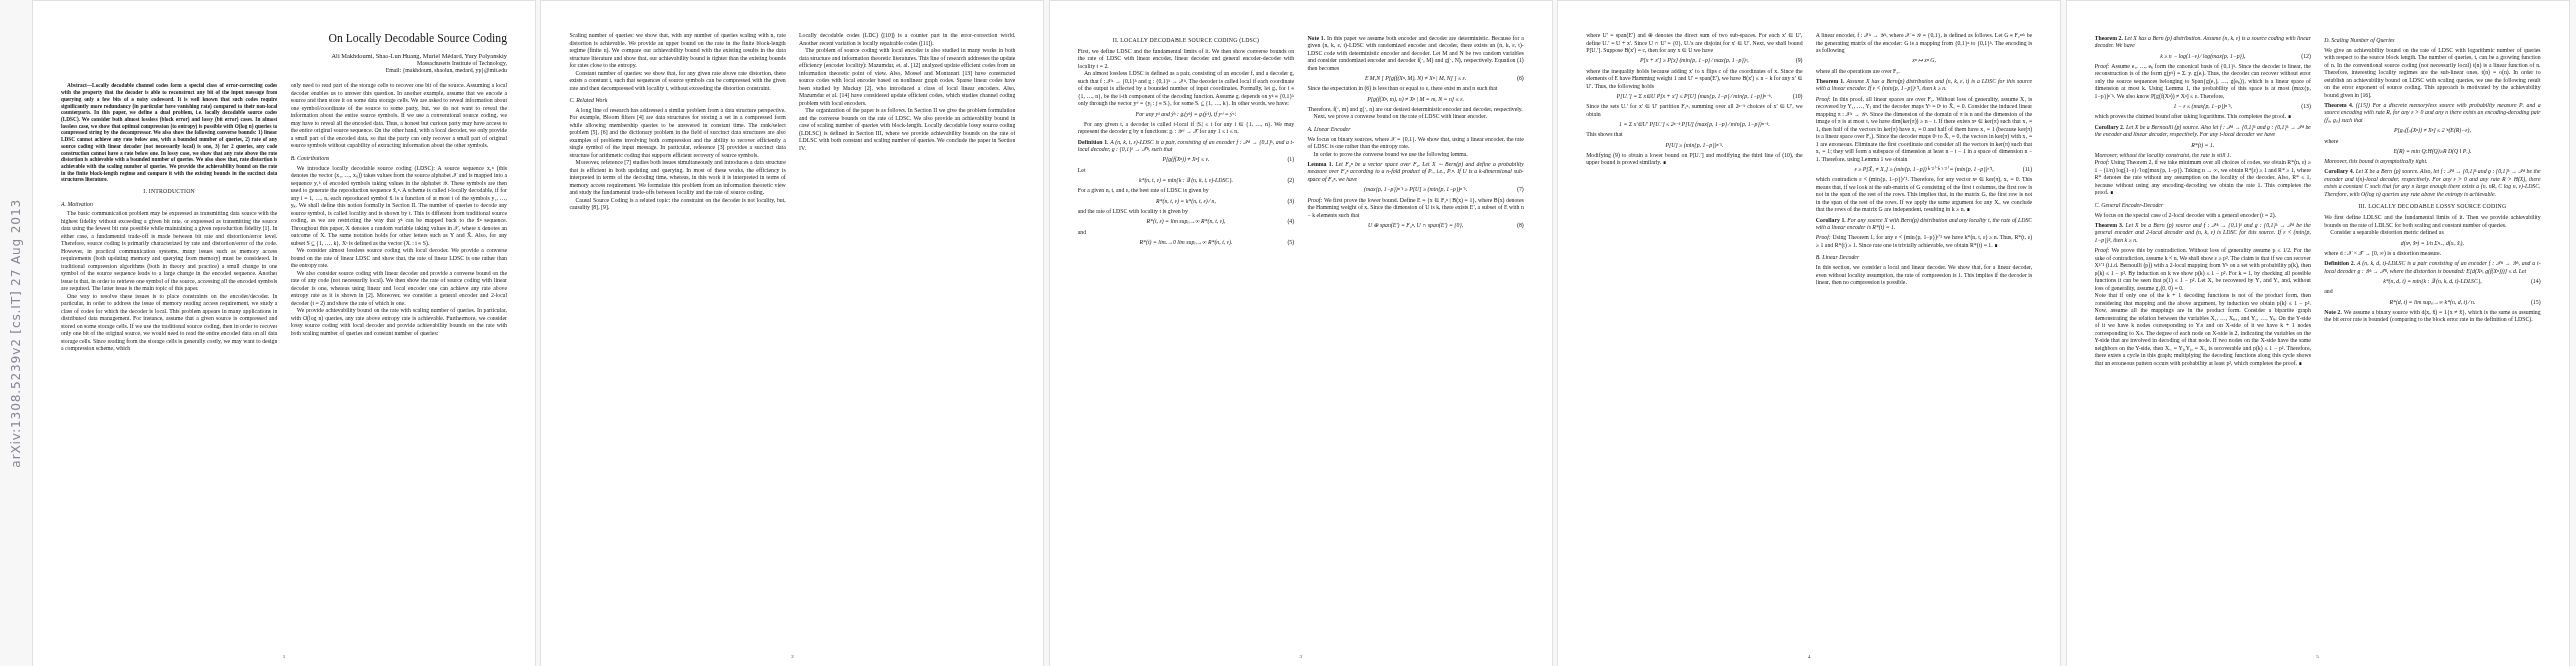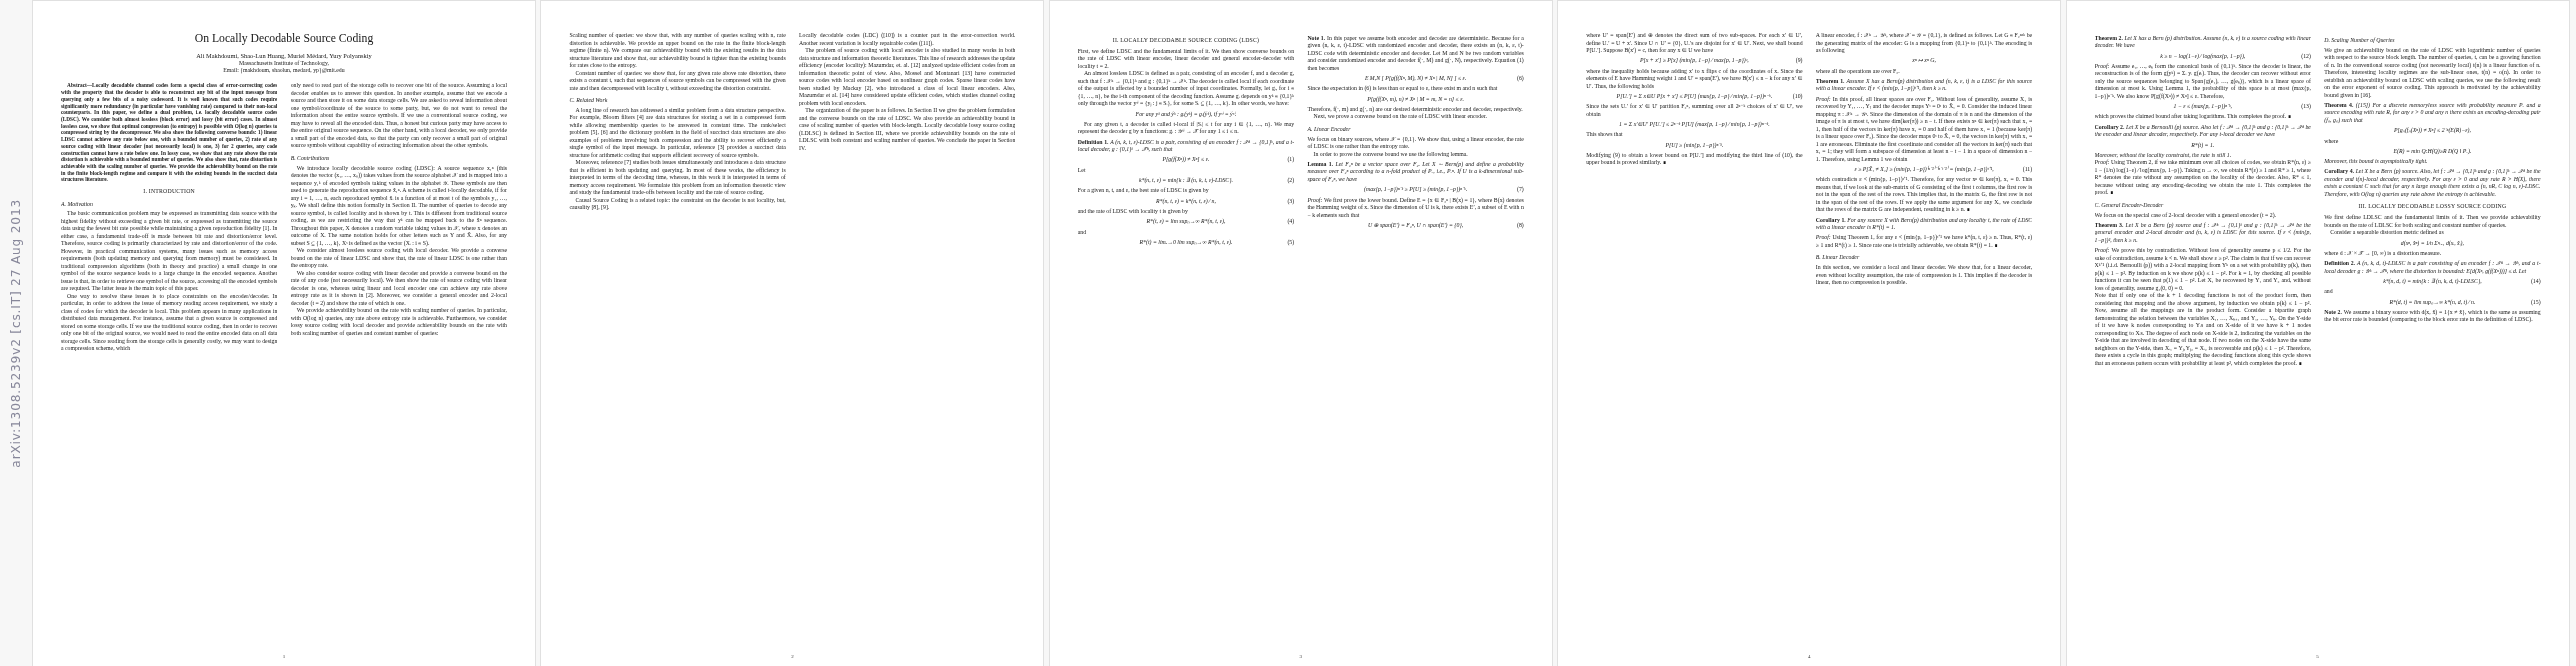--- a/index.html
+++ b/index.html
@@ -3,21 +3,21 @@
 <meta charset="utf-8">
 <style>
   *{margin:0;padding:0;box-sizing:border-box}
   html,body{width:2576px;height:667px;overflow:hidden}
   body{background:#f2f2f2;font-family:"Liberation Serif",serif;color:#161616}
   .stage{position:relative;width:2576px;height:667px;background:#f7f7f7}
   .arxiv-strip{position:absolute;left:0;top:0;width:32px;height:667px;display:flex;align-items:center;justify-content:center}
   .arxiv-text{writing-mode:vertical-rl;transform:rotate(180deg);font-family:"DejaVu Sans",sans-serif;font-size:12.2px;color:#87879a;letter-spacing:0.8px;white-space:nowrap}
   .pages{position:absolute;left:32px;top:0;height:667px;display:flex;gap:4.4px;align-items:stretch}
   .page{position:relative;width:504px;height:667px;background:#ffffff;border:0.6px solid #e0e0e0;padding:31px 28px 16.7px 28px;display:flex;flex-direction:column}
-  .titleblock{text-align:center;margin-bottom:9px}
+  .titleblock{text-align:right;margin-bottom:9px}
   .ptitle{font-size:11.7px;margin-bottom:6.7px}
   .pauthors{font-size:6.4px;margin-bottom:1.7px}
   .paff{font-size:5.8px;margin-bottom:1.1px}
   .pemail{font-size:5.8px}
   .pbody{display:flex;gap:13.3px;flex:1;overflow:hidden}
   .col{flex:1;overflow:hidden;text-align:justify;font-size:5.8px;line-height:7.5px}
   .para{text-indent:6.1px;margin:0}
   .noind{text-indent:0}
   .abs{font-weight:bold;font-size:5.3px;line-height:6.7px;text-indent:6.1px;margin-bottom:2.2px}
   .sec{text-align:center;text-indent:0;font-size:5.8px;letter-spacing:0.2px;margin:5px 0 3.3px}

